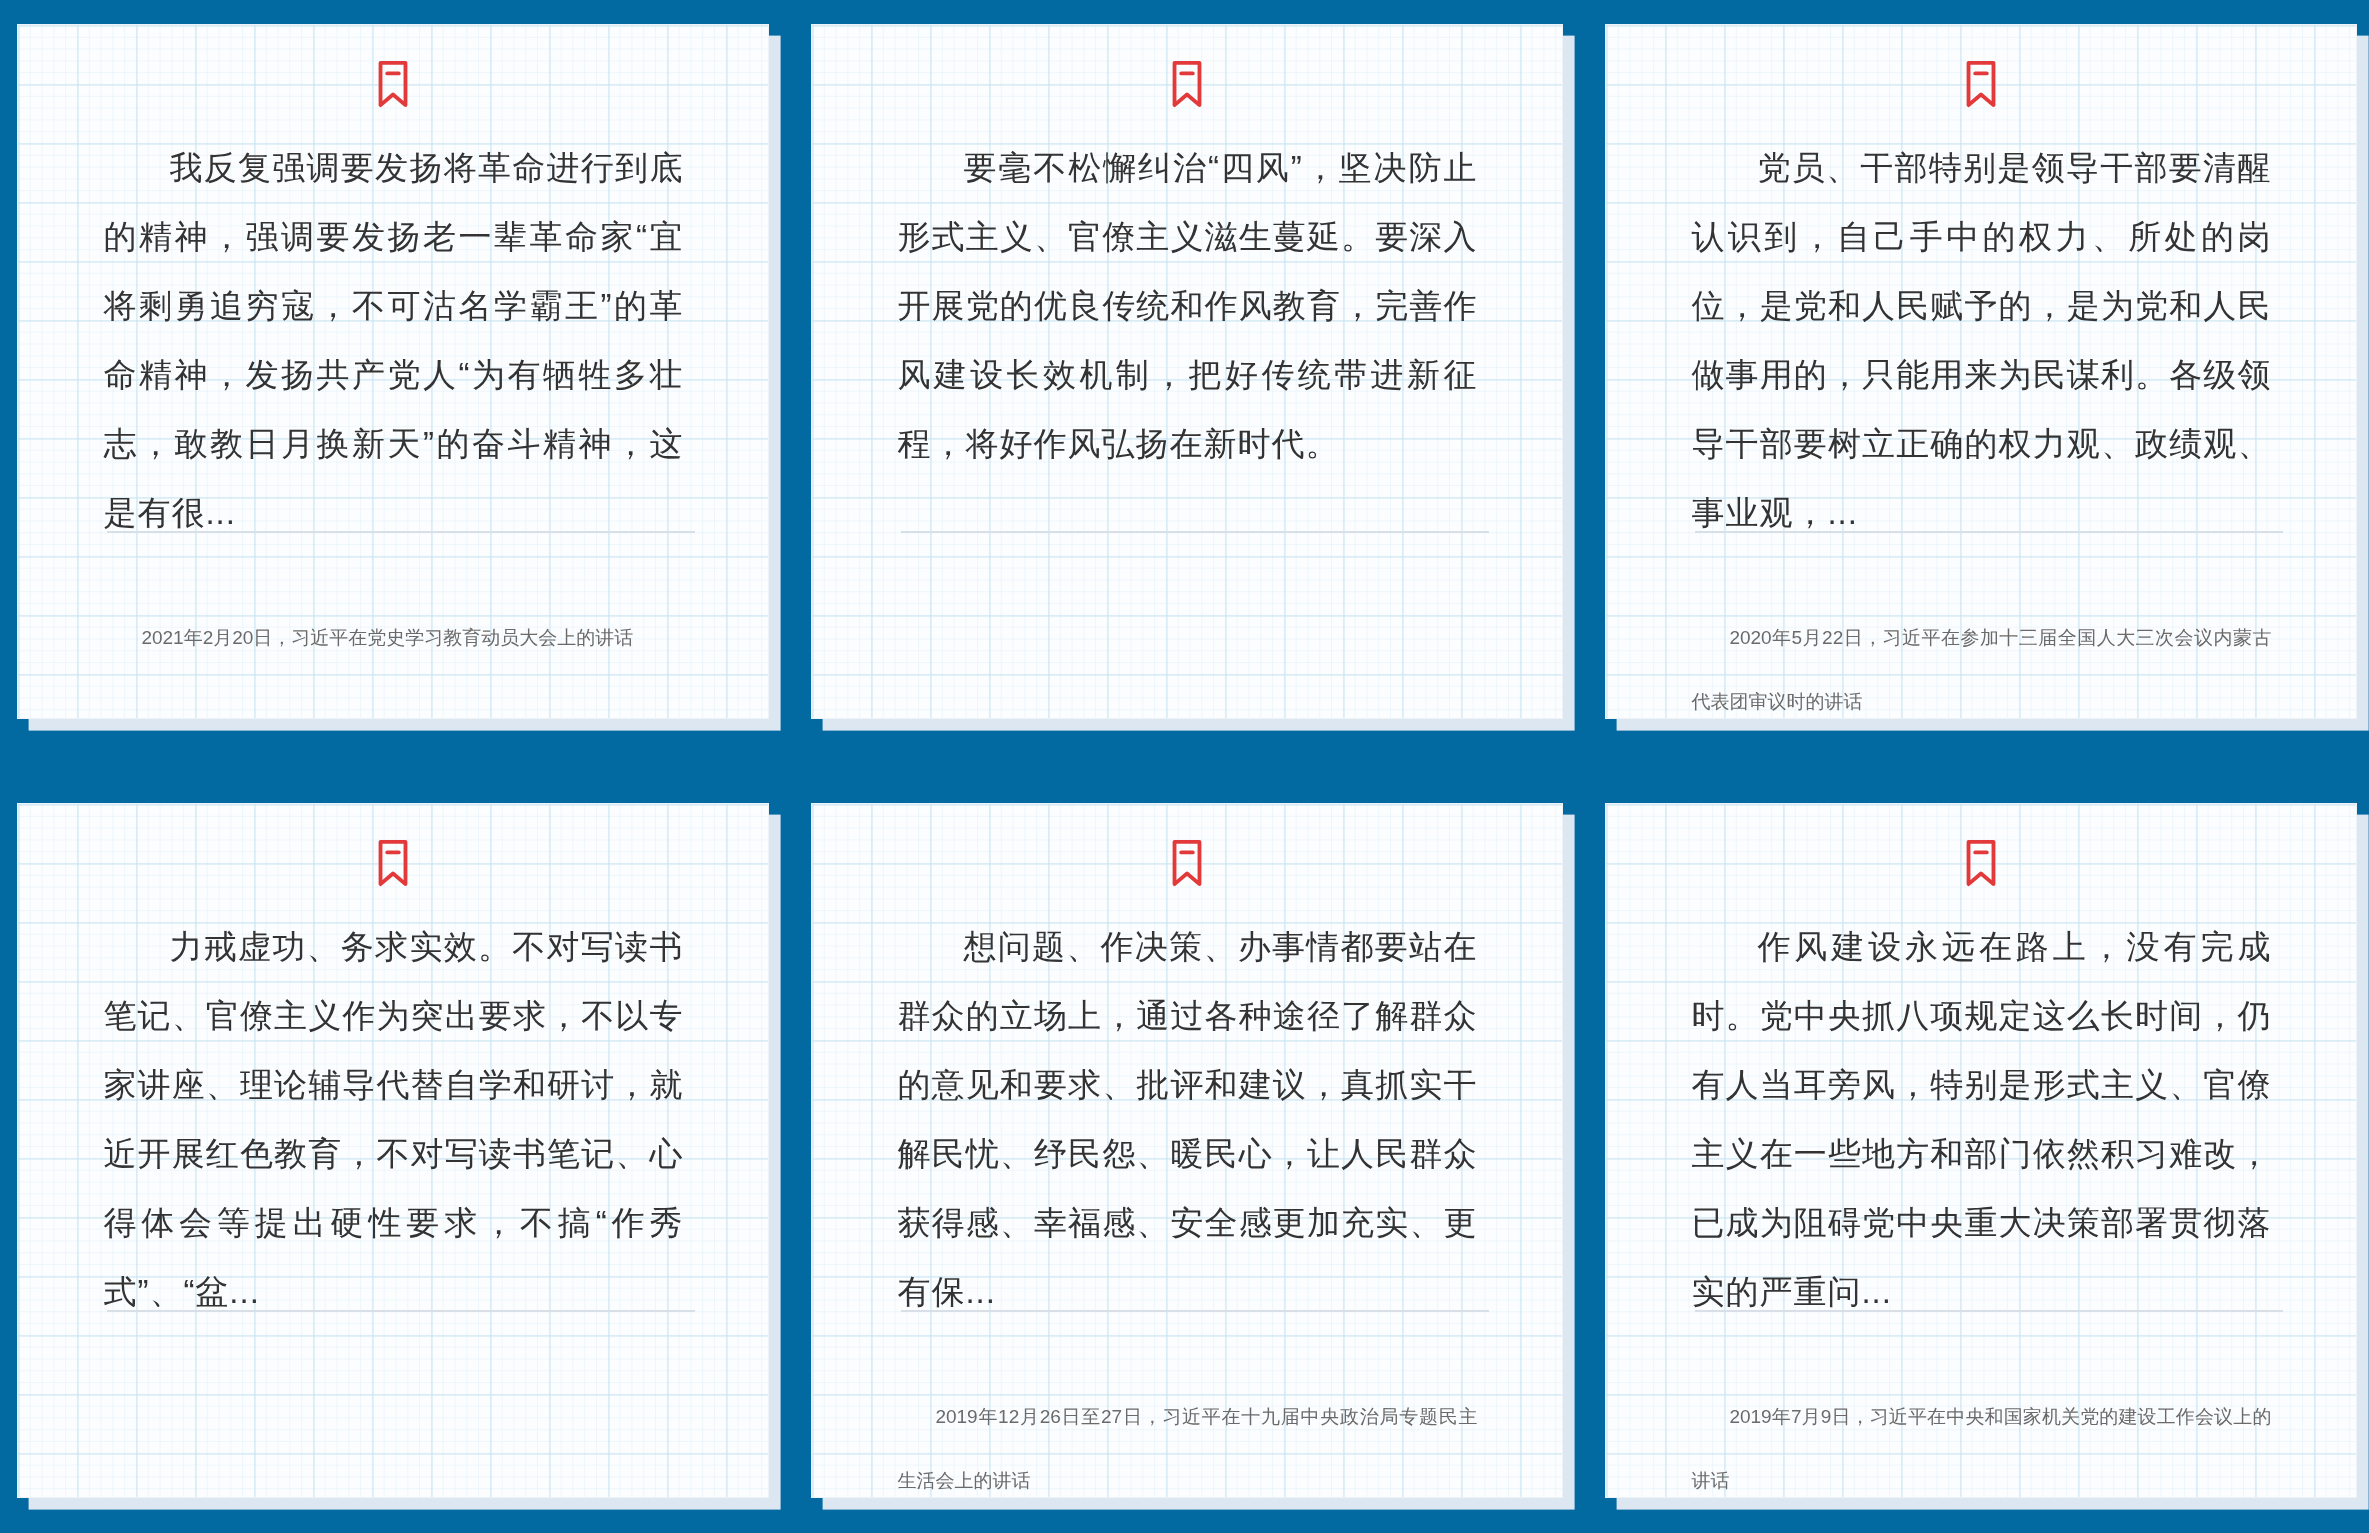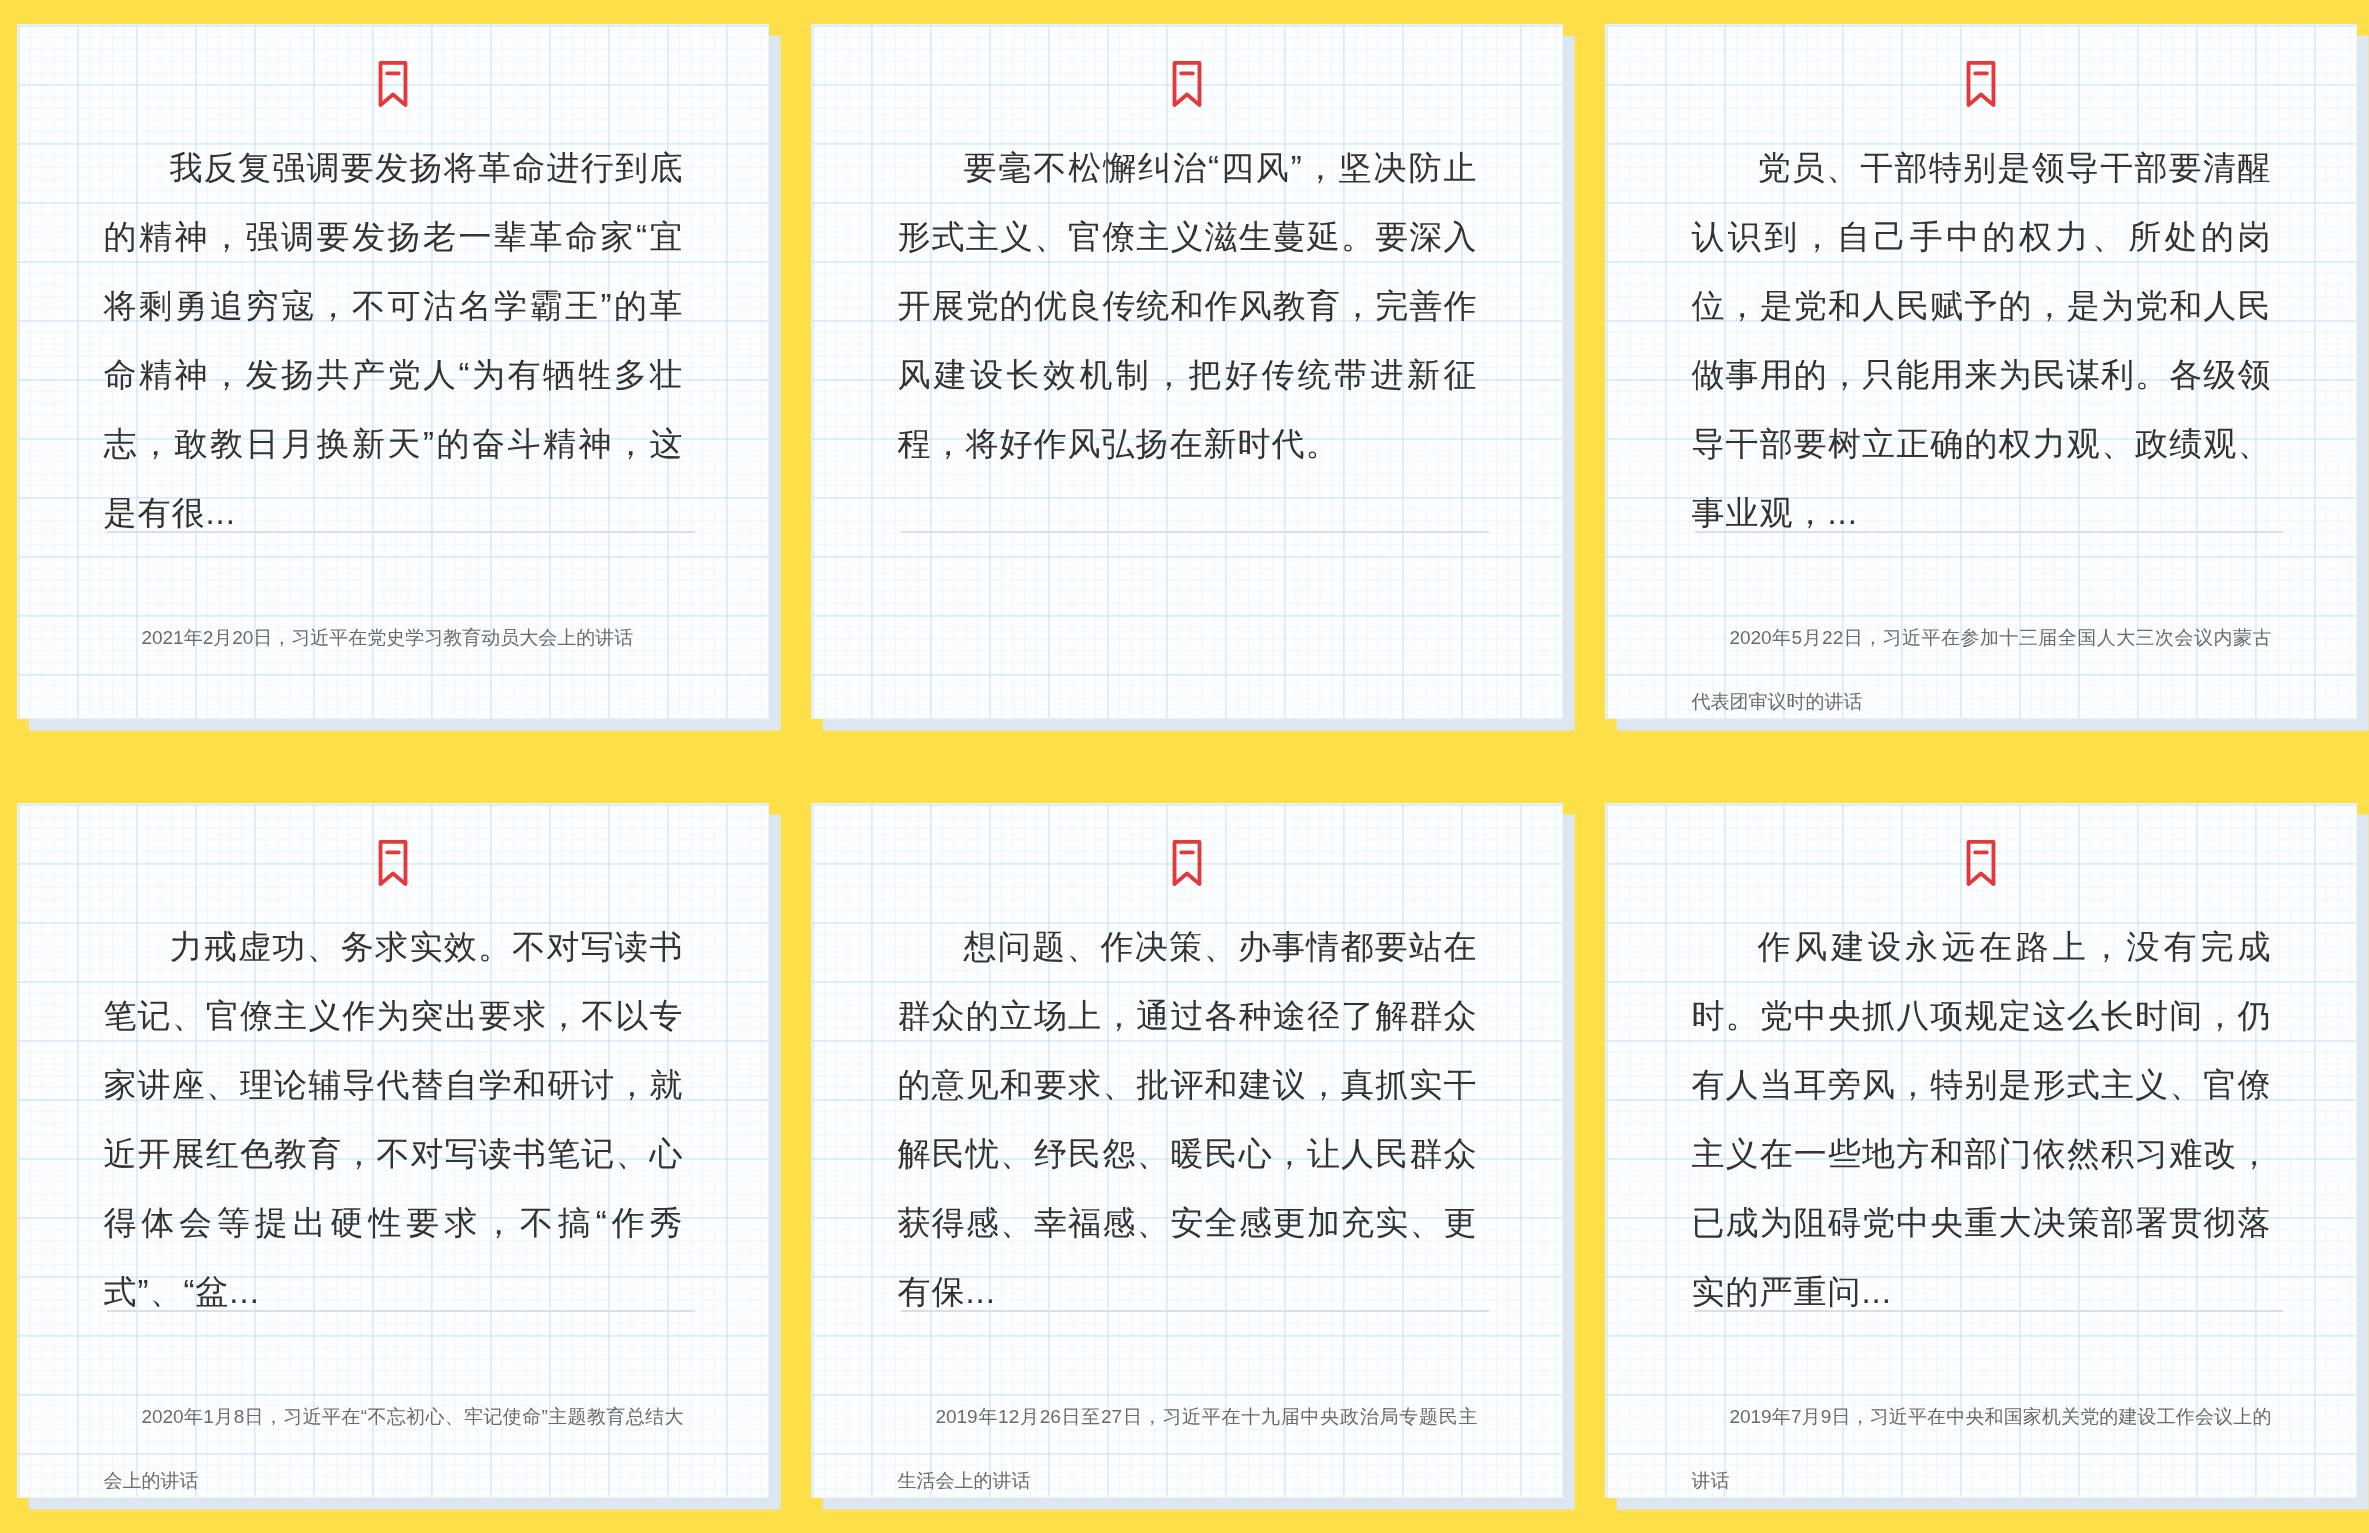--- a/index.html
+++ b/index.html
@@ -8,21 +8,21 @@
     background:#ffffff;
     width:2369px;
     height:1533px;
     font-family:"Liberation Sans", sans-serif;
     overflow:hidden;
   }
   .page{
     position:relative;
     width:2369px;
     height:1533px;
-    background:#fde047;
+    background:#0369a1;
   }
   .cards-grid{
     position:absolute;
     left:17.4px;
     top:24px;
     display:grid;
     grid-template-columns:repeat(3, 752px);
     grid-template-rows:repeat(2, 695px);
     column-gap:42px;
     row-gap:84px;
@@ -128,21 +128,20 @@
 
   <div class="card">
     <span class="bookmark-icon">
       <svg viewBox="0 0 36 50" xmlns="http://www.w3.org/2000/svg">
         <path d="M5 3 h26 v44 l-13 -11 -13 11 z" fill="none" stroke="currentColor" stroke-width="4" stroke-linejoin="round"></path>
         <line x1="12" y1="14" x2="24" y2="14" stroke="currentColor" stroke-width="4" stroke-linecap="round"></line>
       </svg>
     </span>
     <p class="quote">力戒虚功、务求实效。不对写读书笔记、官僚主义作为突出要求，不以专家讲座、理论辅导代替自学和研讨，就近开展红色教育，不对写读书笔记、心得体会等提出硬性要求，不搞“作秀式”、“盆...</p>
     <div class="divider"></div>
-    <p class="source">2020年1月8日，习近平在“不忘初心、牢记使命”主题教育总结大会上的讲话</p>
   </div>
 
   <div class="card">
     <span class="bookmark-icon">
       <svg viewBox="0 0 36 50" xmlns="http://www.w3.org/2000/svg">
         <path d="M5 3 h26 v44 l-13 -11 -13 11 z" fill="none" stroke="currentColor" stroke-width="4" stroke-linejoin="round"></path>
         <line x1="12" y1="14" x2="24" y2="14" stroke="currentColor" stroke-width="4" stroke-linecap="round"></line>
       </svg>
     </span>
     <p class="quote">想问题、作决策、办事情都要站在群众的立场上，通过各种途径了解群众的意见和要求、批评和建议，真抓实干解民忧、纾民怨、暖民心，让人民群众获得感、幸福感、安全感更加充实、更有保...</p>

